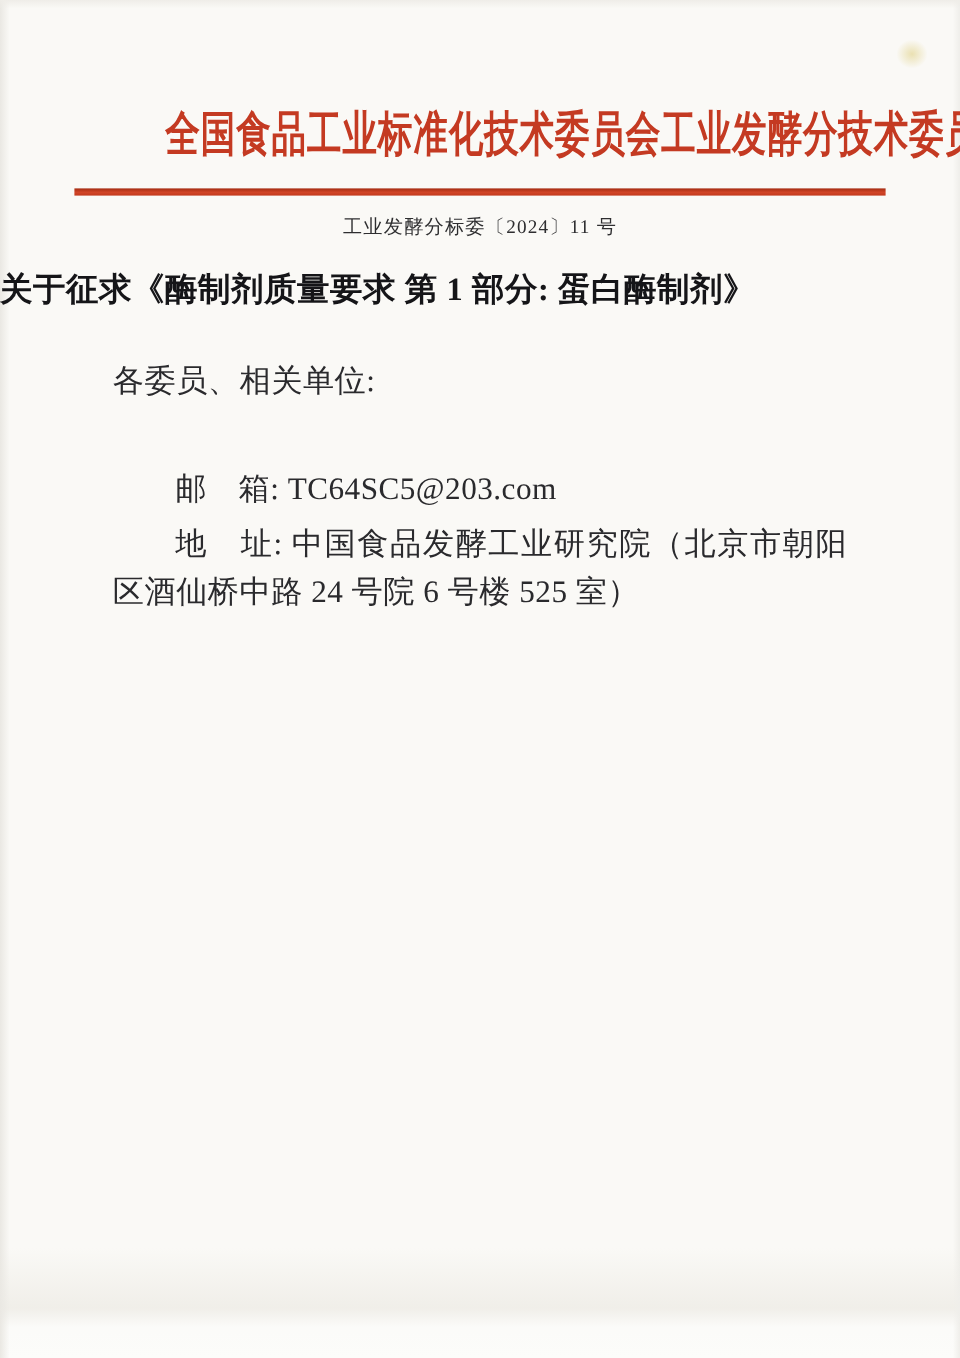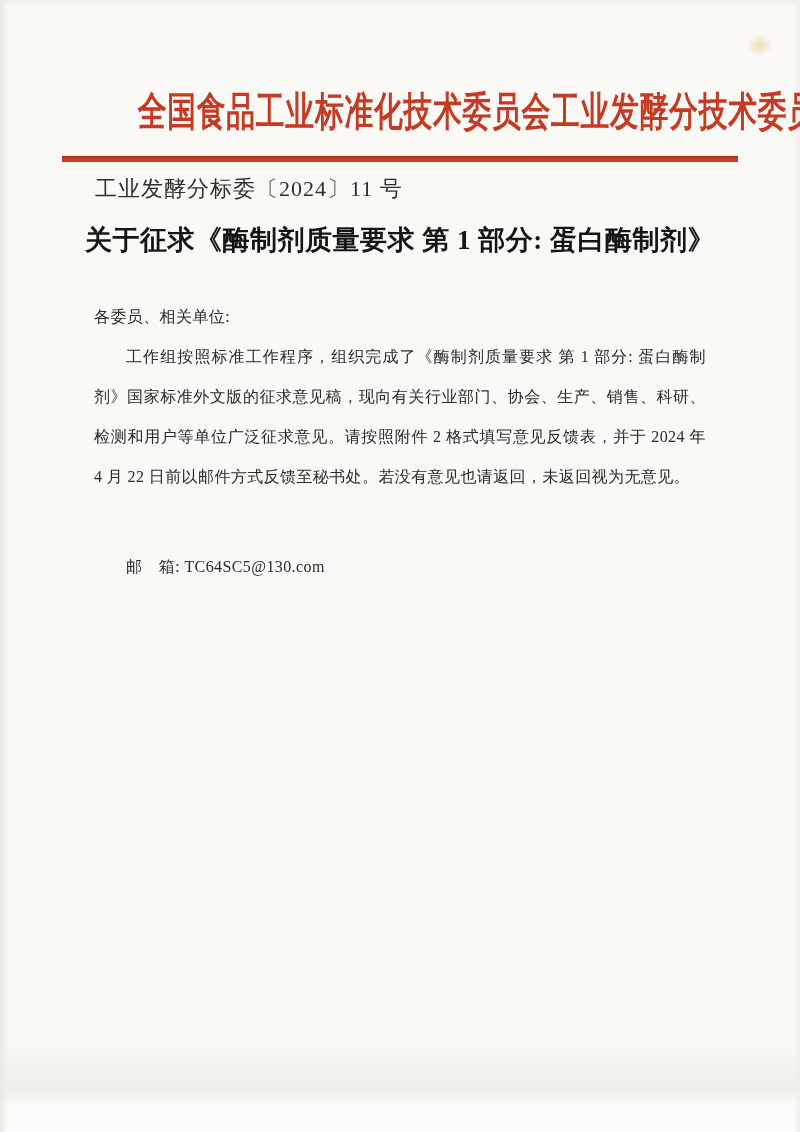--- a/index.html
+++ b/index.html
@@ -53,40 +53,39 @@
   }
   .red-rule {
     width: 676px;
     height: 6px;
     margin: 10px auto 0;
     background: linear-gradient(180deg, #a52c12 0%, #d14527 55%, var(--rule-red, #c23a1e) 100%);
   }
   .doc-number {
     width: 610px;
     margin: 12px auto 0;
-    text-align: left;
-    font-size: 22px;
+    text-align: center;
+    font-size: 16px;
     line-height: 30px;
     letter-spacing: 1px;
     color: #2e2e30;
   }
   .notice-title {
     margin: 14px 0 0;
-    text-align: center;
     font-size: 27px;
     font-weight: bold;
     line-height: 45px;
     letter-spacing: 0.5px;
     color: #151518;
   }
   .notice-title span { display: block; }
   .body-text {
     width: 612px;
     margin: 34px auto 16px;
-    font-size: 16px;
+    font-size: 26px;
     line-height: 40px;
     text-align: justify;
     letter-spacing: 0.4px;
   }
   .body-text p { margin: 0; }
   .para { text-indent: 2em; }
   .contacts { margin-top: 50px; }
   .contacts p {
     margin: 0 0 6px;
     text-indent: 2em;
@@ -107,20 +106,20 @@
   <div class="red-rule"></div>
 
   <div class="doc-number">工业发酵分标委〔2024〕11 号</div>
 
   <h1 class="notice-title">
     <span>关于征求《酶制剂质量要求 第 1 部分: 蛋白酶制剂》</span>
   </h1>
 
   <div class="body-text">
     <p class="salutation">各委员、相关单位:</p>
-    <p class="para">工作组按照标准工作程序，组织完成了《酶制剂质量要求 第 1 部分: 蛋白酶制剂》国家标准外文版的征求意见稿，现向有关行业部门、协会、生产、销售、科研、检测和用户等单位广泛征求意见。请按照附件 2 格式填写意见反馈表，并于 2024 年 4 月 22 日前以邮件方式反馈至秘书处。若没有意见也请返回，未返回视为无意见。</p>
 
     <div class="contacts">
-      <p>邮　箱: TC64SC5@130.com</p>
+      <p>邮　箱: TC64SC5@203.com</p>
+      <p>地　址: 中国食品发酵工业研究院（北京市朝阳区酒仙桥中路 24 号院 6 号楼 525 室）</p>
     </div>
   </div>
 
 </div>
 
 </body></html>

